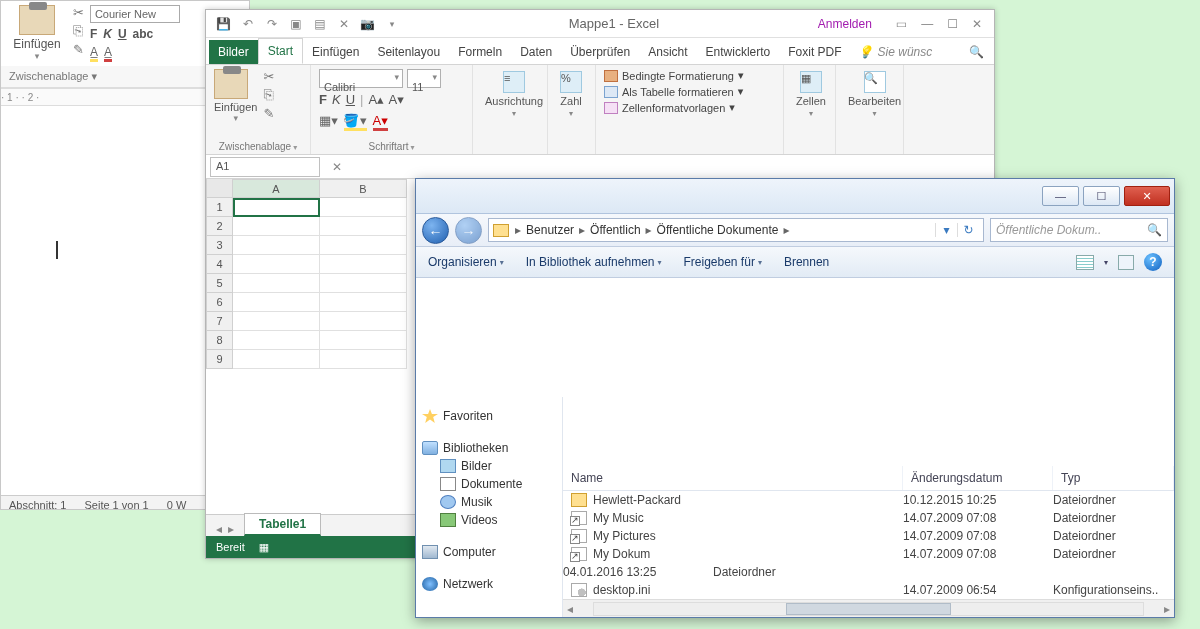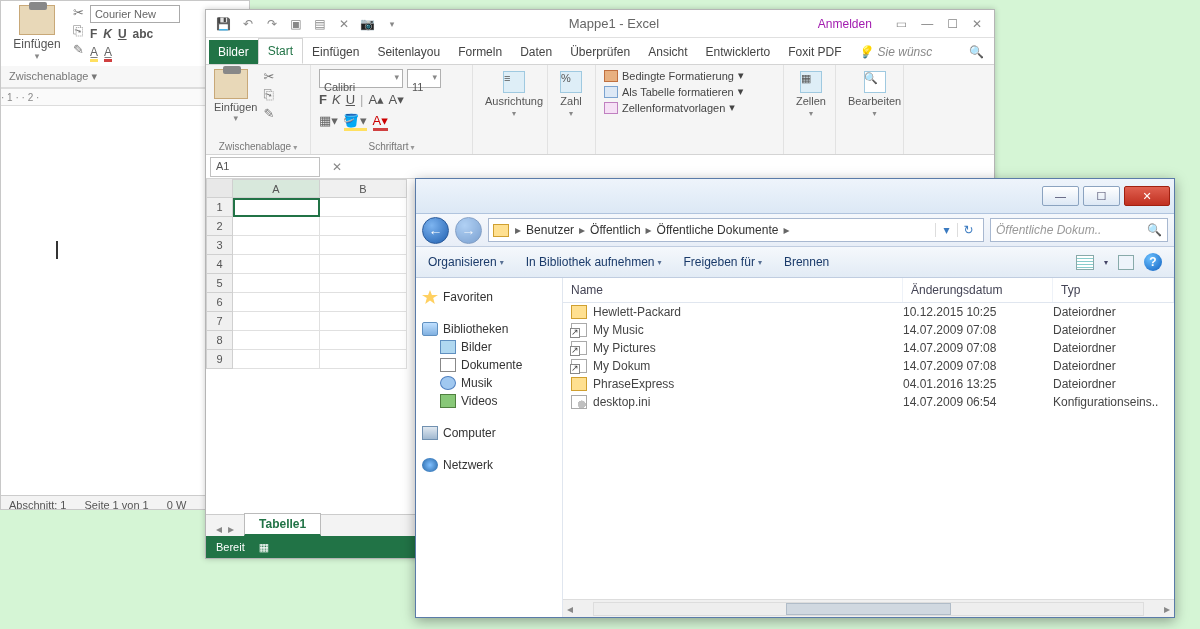--- a/index.html
+++ b/index.html
@@ -94,21 +94,21 @@
 .explorer .crumbs .ar { color: #666; padding: 0 2px; }
 .explorer .crumbs .refresh { margin-left: auto; width: 22px; text-align: center; border-left: 1px solid #ddd; color: #3a7ac0; }
 .explorer .searchbox { width: 178px; height: 24px; border: 1px solid #a8b8d0; background: #fff; display: flex; align-items: center; padding: 0 5px; color: #999; font-style: italic; font-size: 12px; }
 .explorer .searchbox .mg { margin-left: auto; color: #5080c0; font-style: normal; }
 .explorer .toolbar { height: 31px; background: linear-gradient(#f5f8fc, #e2ebf5); border-bottom: 1px solid #c0cde0; display: flex; align-items: center; padding: 0 12px; gap: 22px; font-size: 12px; color: #1a3a6a; }
 .explorer .toolbar .tbtn { display: flex; align-items: center; gap: 3px; }
 .explorer .toolbar .tbtn:after { content: "▾"; font-size: 8px; opacity: 0.7; }
 .explorer .toolbar .right { margin-left: auto; display: flex; gap: 10px; align-items: center; }
 .explorer .toolbar .viewic { width: 18px; height: 15px; border: 1px solid #8aa; background: repeating-linear-gradient(#fff, #fff 2px, #8cc 2px, #8cc 3px); }
 .explorer .toolbar .help { width: 18px; height: 18px; border-radius: 50%; background: radial-gradient(circle at 35% 30%, #6ac0ff, #1060c0); color: #fff; text-align: center; font-size: 12px; font-weight: bold; line-height: 18px; }
-.explorer .body { display: flex; height: calc(100% - 35px - 33px - 31px); }
+.explorer .body { display: flex; height: calc(100% - 35px - 33px - 31px); align-items: flex-end; }
 .explorer .tree { width: 147px; border-right: 1px solid #e0e6ef; padding: 10px 6px; font-size: 12px; overflow: hidden; }
 .explorer .tree .tg { margin-bottom: 14px; }
 .explorer .tree .th { font-weight: normal; color: #333; display: flex; gap: 5px; align-items: center; padding: 2px 0; }
 .explorer .tree .ti { padding: 2px 0 2px 18px; color: #333; display: flex; gap: 5px; align-items: center; }
 .explorer .tree .ic { width: 16px; height: 14px; display: inline-block; }
 .explorer .tree .ic.star { background: #ffd060; clip-path: polygon(50% 0, 62% 35%, 100% 35%, 70% 58%, 80% 100%, 50% 75%, 20% 100%, 30% 58%, 0 35%, 38% 35%); }
 .explorer .tree .ic.lib { background: linear-gradient(#c0e0ff, #80b0e0); border: 1px solid #6090c0; border-radius: 2px; }
 .explorer .tree .ic.pic { background: #b0d8f0; border: 1px solid #6090c0; }
 .explorer .tree .ic.doc { background: #fff; border: 1px solid #888; }
 .explorer .tree .ic.mus { background: #a0c8f0; border-radius: 50%; border: 1px solid #5080c0; }
@@ -488,24 +488,20 @@
           </div>
           <div class="row">
             <div class="col name">
               <span class="fic short"></span>
               <span>My Dokum</span>
             </div>
             <div class="col date">14.07.2009 07:08</div>
             <div class="col type">Dateiordner</div>
           </div>
           <div class="row">
-            <div class="col name">
-              <span class="fic fold"></span>
-              <span>PhraseExpress</span>
-            </div>
             <div class="col date">04.01.2016 13:25</div>
             <div class="col type">Dateiordner</div>
           </div>
           <div class="row">
             <div class="col name">
               <span class="fic ini"></span>
               <span>desktop.ini</span>
             </div>
             <div class="col date">14.07.2009 06:54</div>
             <div class="col type">Konfigurationseins..</div>

